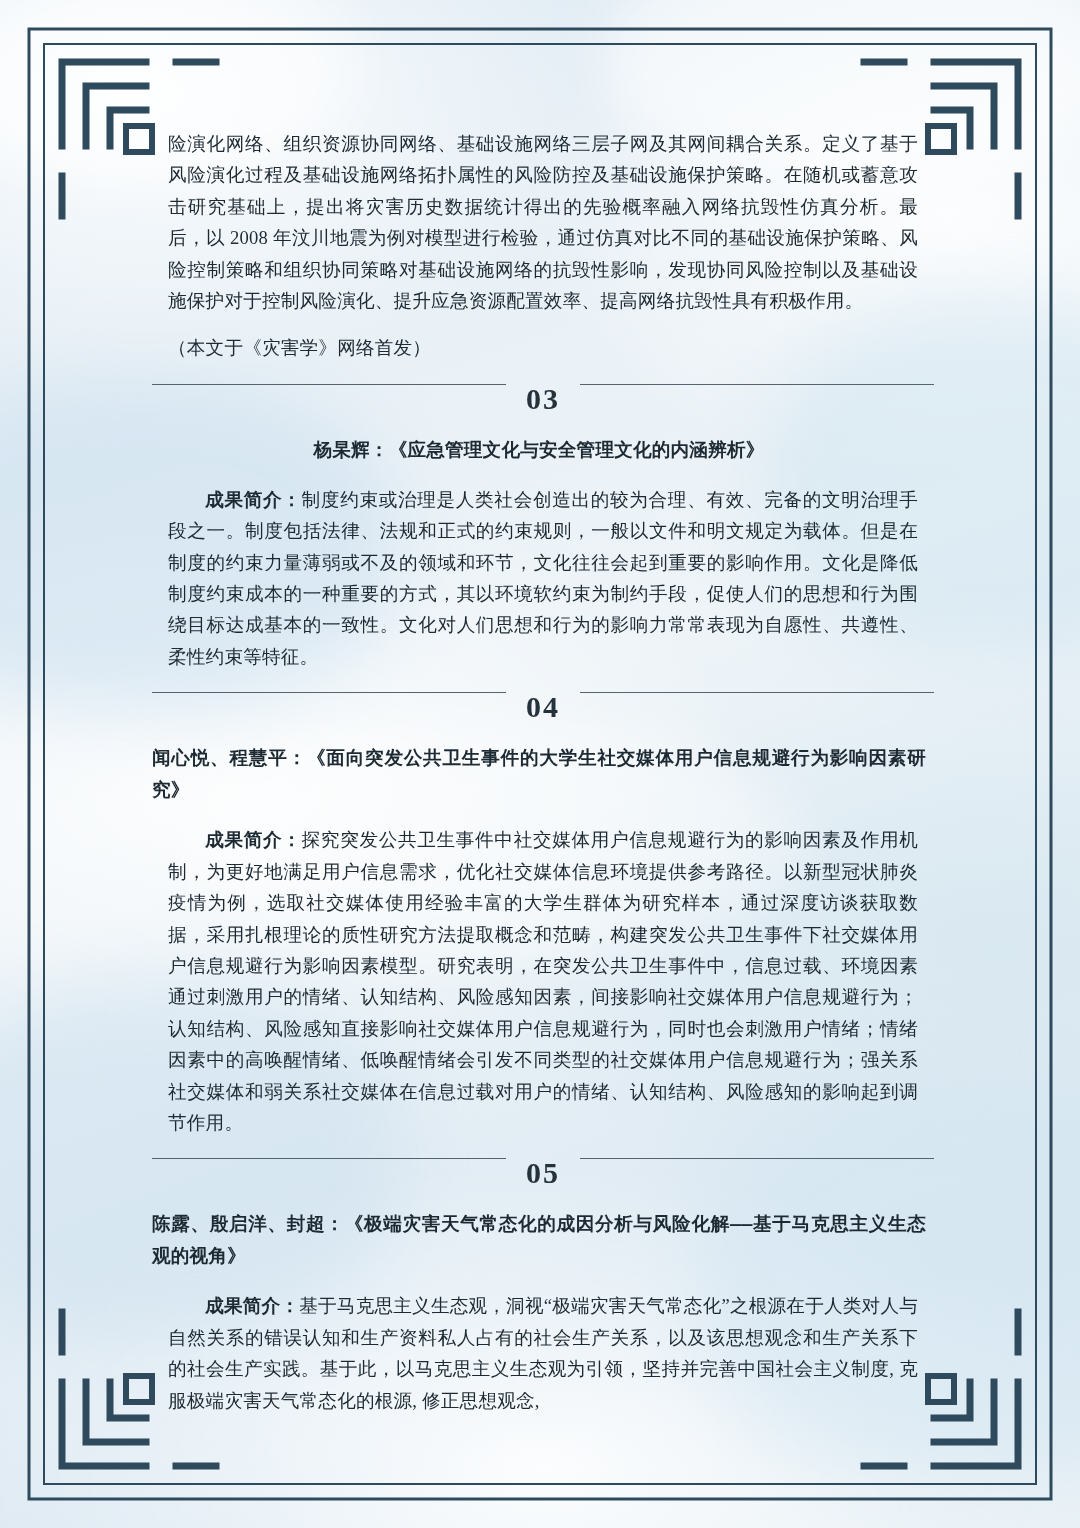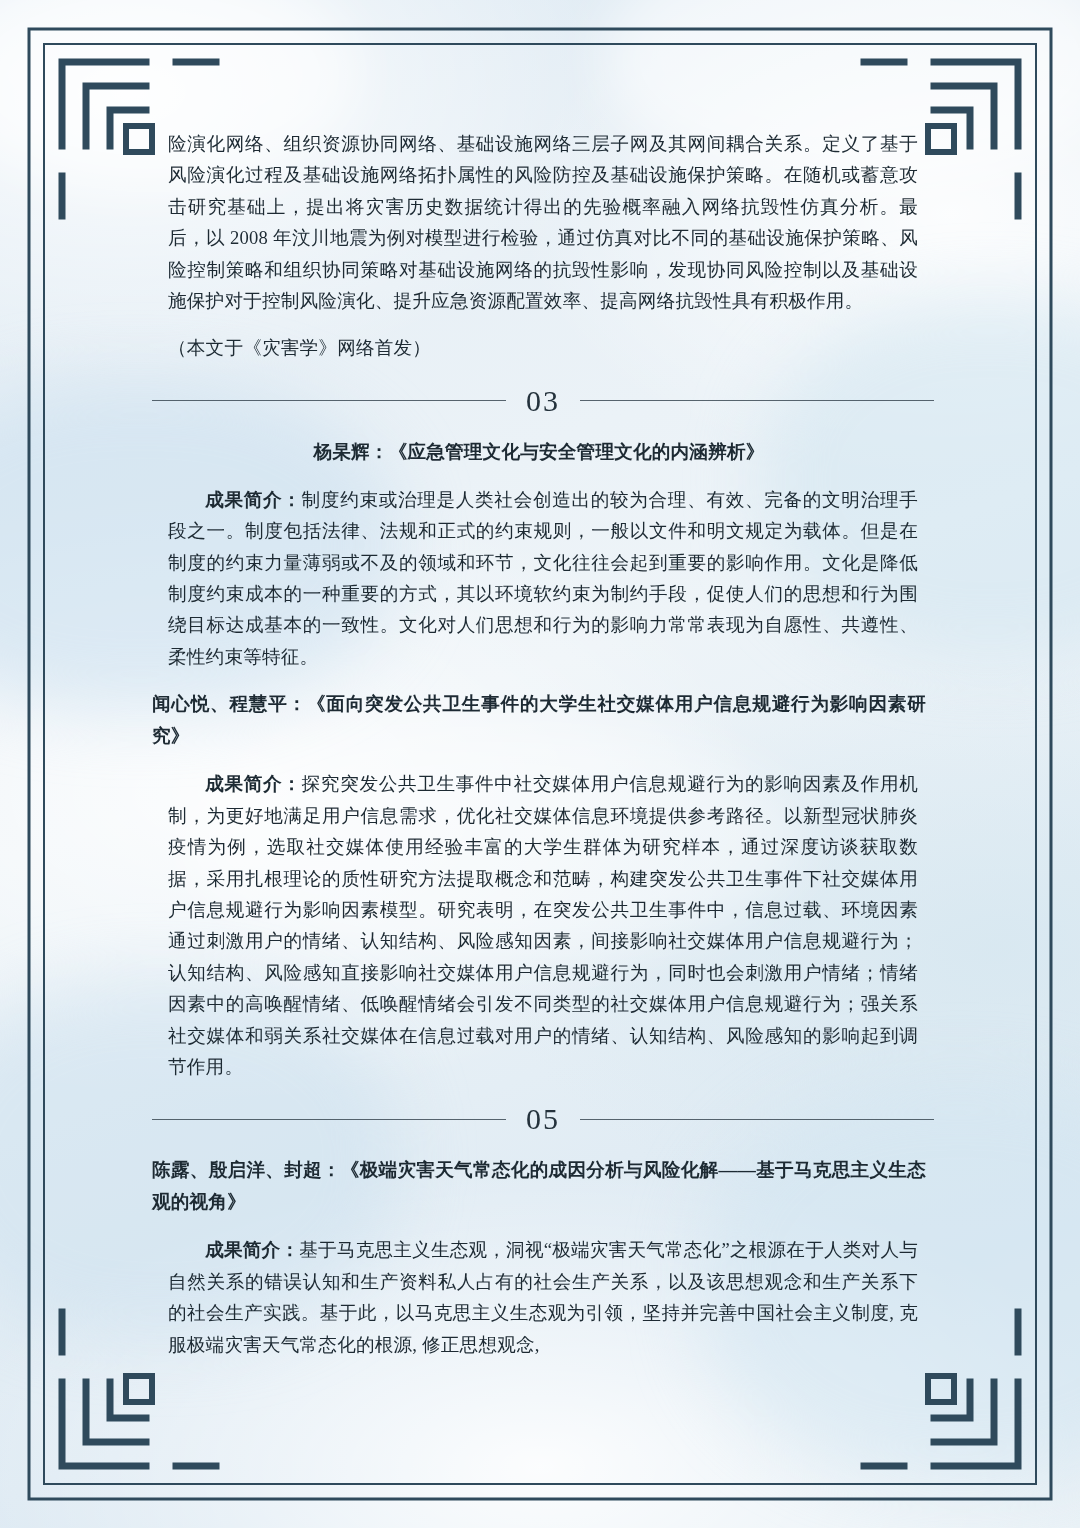--- a/index.html
+++ b/index.html
@@ -69,24 +69,24 @@
     margin: 16px;
     text-align: justify;
     text-justify: inter-ideograph;
   }
   .indent2 { text-indent: 2em; }
   .noindent { text-indent: 0; }
 
   
   .divider {
     display: flex;
-    align-items: center;
     gap: 16px;
     margin: 20px 0 18px 0;
     height: 34px;
+    font-weight: bold;
   }
   .divider .line {
     flex: 1 1 auto;
     height: 1px;
     background: #3c4a55;
     opacity: 0.85;
   }
   .divider .num {
     font-family: "Liberation Serif", serif;
     font-size: 30px;
@@ -94,20 +94,21 @@
     color: #24323c;
     letter-spacing: 2px;
     padding: 0 4px;
   }
 
   .title-line {
     text-align: center;
     font-weight: bold;
     margin: 4px 8px 6px 0;
     line-height: 32px;
+    font-family: Liberation Mono, monospace;
   }
   .title-line.left {
     text-align: justify;
   }
   .authors { font-weight: bold; }
   .work { font-weight: bold; }
   .lead { font-weight: bold; }
   .src { text-indent: 0; }
 
   .block { margin-bottom: 2px; }
@@ -192,20 +193,25 @@
     </div>
     <div class="block">
       <p class="title-line">
         <span class="authors">杨杲辉：</span><span class="work">《应急管理文化与安全管理文化的内涵辨析》</span>
       </p>
       <p class="indent2">
         <span class="lead">成果简介：</span><span>制度约束或治理是人类社会创造出的较为合理、有效、完备的文明治理手段之一。制度包括法律、法规和正式的约束规则，一般以文件和明文规定为载体。但是在制度的约束力量薄弱或不及的领域和环节，文化往往会起到重要的影响作用。文化是降低制度约束成本的一种重要的方式，其以环境软约束为制约手段，促使人们的思想和行为围绕目标达成基本的一致性。文化对人们思想和行为的影响力常常表现为自愿性、共遵性、柔性约束等特征。</span>
       </p>
     </div>
 
+    <div class="divider">
+      <span class="line"></span>
+      <span class="num">04</span>
+      <span class="line"></span>
+    </div>
     <div class="block">
       <p class="title-line left">
         <span class="authors">闻心悦、程慧平：</span><span class="work">《面向突发公共卫生事件的大学生社交媒体用户信息规避行为影响因素研究》</span>
       </p>
       <p class="indent2">
         <span class="lead">成果简介：</span><span>探究突发公共卫生事件中社交媒体用户信息规避行为的影响因素及作用机制，为更好地满足用户信息需求，优化社交媒体信息环境提供参考路径。以新型冠状肺炎疫情为例，选取社交媒体使用经验丰富的大学生群体为研究样本，通过深度访谈获取数据，采用扎根理论的质性研究方法提取概念和范畴，构建突发公共卫生事件下社交媒体用户信息规避行为影响因素模型。研究表明，在突发公共卫生事件中，信息过载、环境因素通过刺激用户的情绪、认知结构、风险感知因素，间接影响社交媒体用户信息规避行为；认知结构、风险感知直接影响社交媒体用户信息规避行为，同时也会刺激用户情绪；情绪因素中的高唤醒情绪、低唤醒情绪会引发不同类型的社交媒体用户信息规避行为；强关系社交媒体和弱关系社交媒体在信息过载对用户的情绪、认知结构、风险感知的影响起到调节作用。</span>
       </p>
     </div>
 
     <div class="divider">

